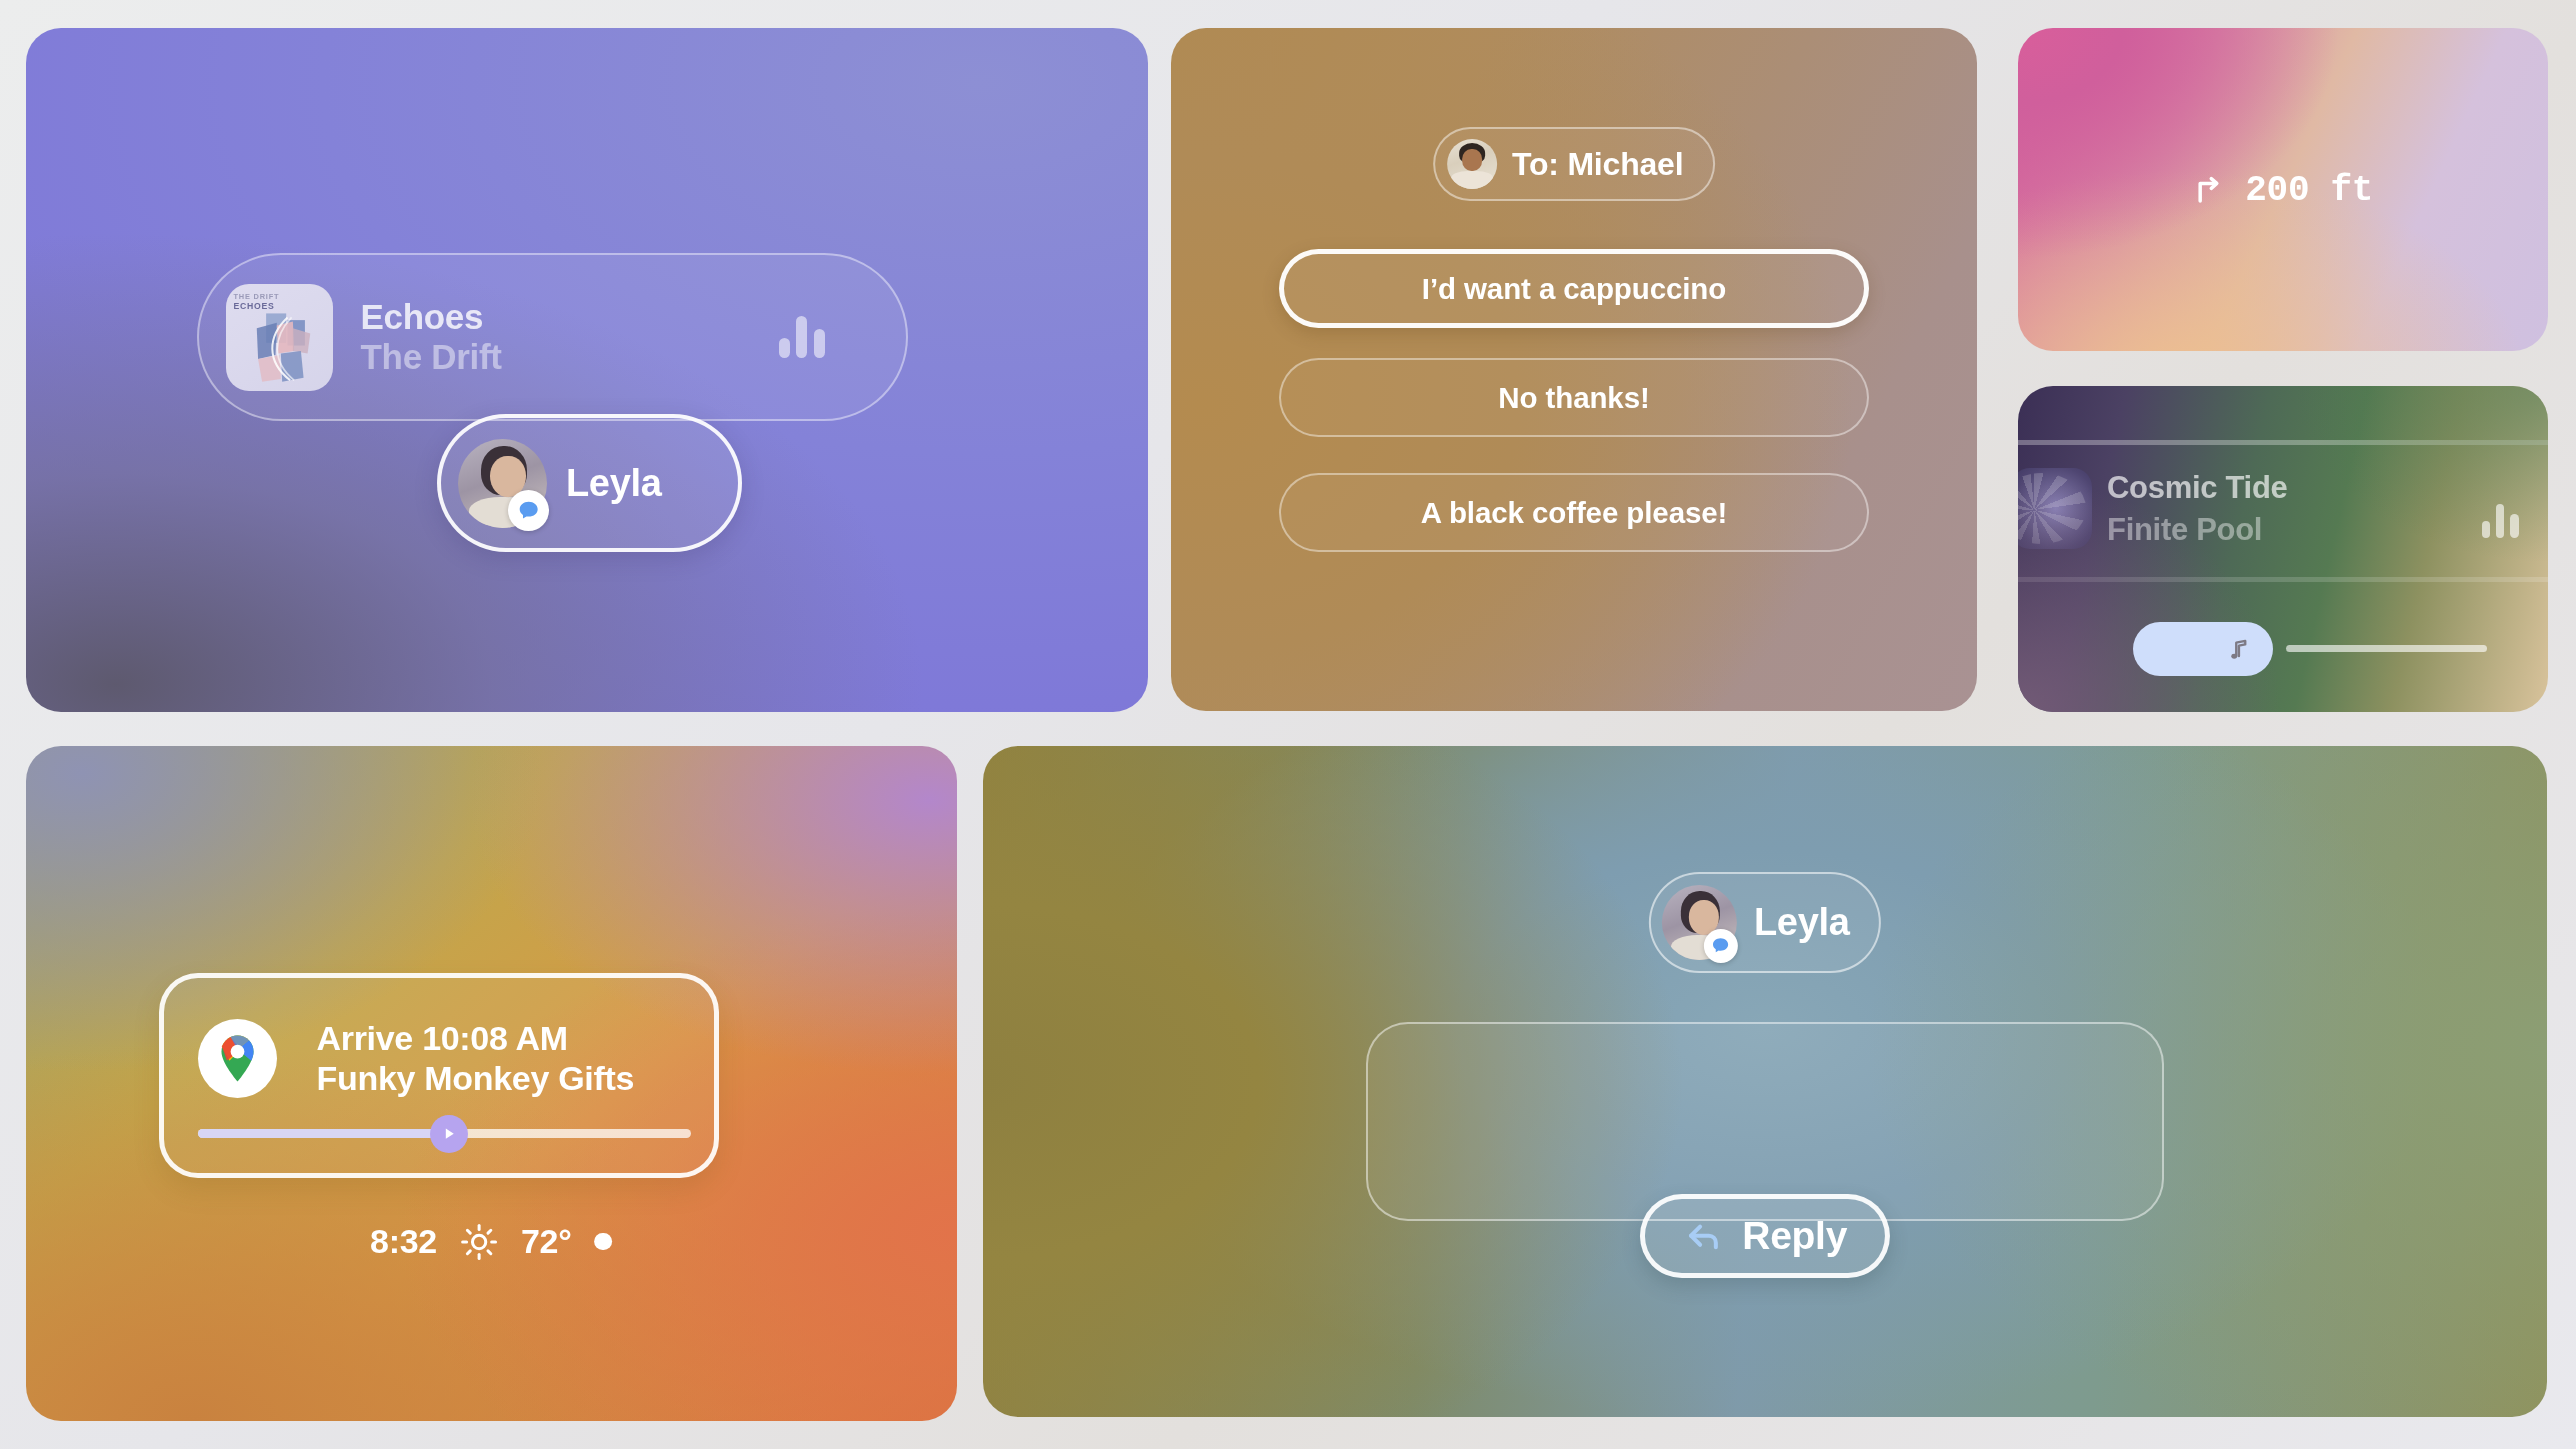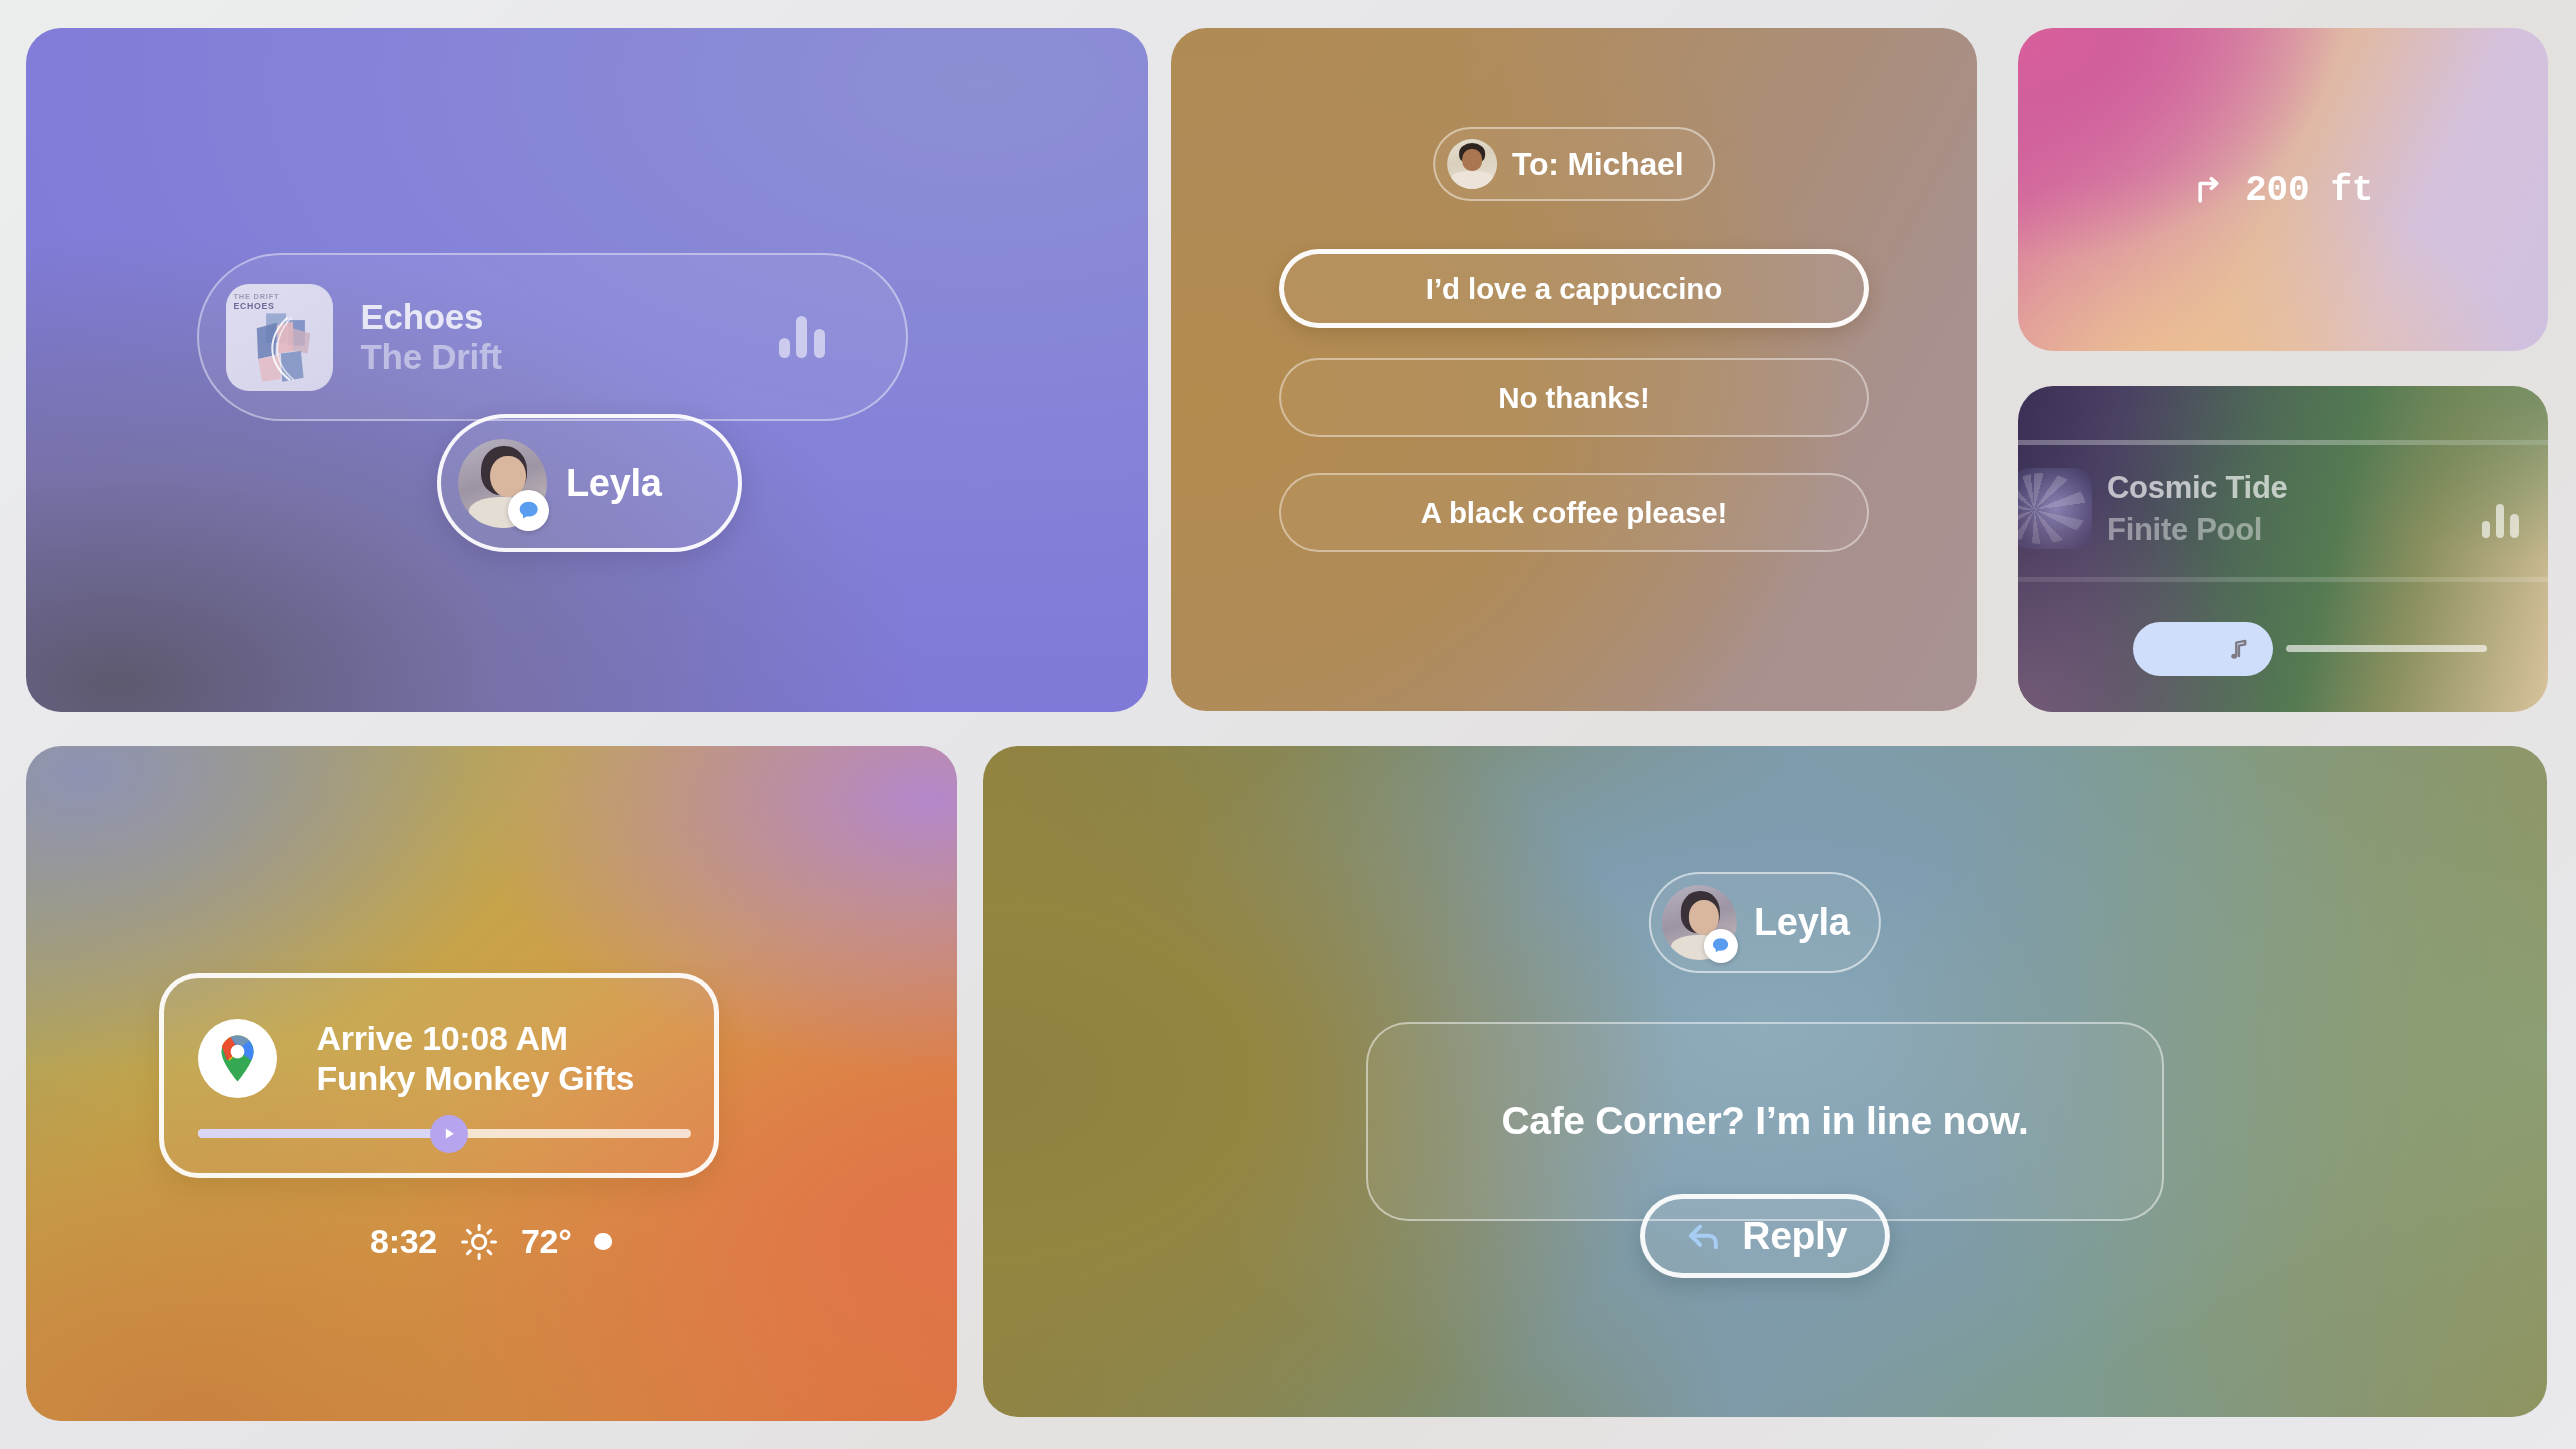--- a/index.html
+++ b/index.html
@@ -298,21 +298,21 @@
     <div class="to-chip">
       <div class="avatar-m">
         <div class="hair"></div>
           <div class="face"></div>
           <div class="shirt"></div>
       </div>
       <div class="to-label">To: Michael</div>
     </div>
 
     <div class="reply-opt selected" id="ropt0">
-      <span>I’d love a cappuccino</span>
+      <span>I’d want a cappuccino</span>
     </div>
     <div class="reply-opt" id="ropt2">
       <span>A black coffee please!</span>
     </div>
     <div class="reply-opt" id="ropt1">
       <span>No thanks!</span>
     </div>
   </div>
 
   <div class="card" id="card-nav">
@@ -409,21 +409,20 @@
         <div class="badge">
           <svg viewBox="0 0 24 24" aria-hidden="true">
             <path d="M12 3.6c-4.7 0-8.5 3.1-8.5 7 0 2.2 1.2 4.1 3.1 5.4v3.4l3.3-2a10 10 0 0 0 2.1.2c4.7 0 8.5-3.1 8.5-7s-3.8-7-8.5-7z" fill="#5a9cf0"></path>
           </svg>
         </div>
       </div>
       <div class="chip-name">Leyla</div>
     </div>
 
     <div class="msg-bubble">
-      <div class="msg-line">Cafe Corner? I’m in line now.</div>
     </div>
 
     <div id="reply-button">
       <svg width="42" height="42" viewBox="0 0 24 24">
         <path d="M9.8 6.6L4.6 11.8l5.2 5.2" stroke="#a8cdf5" stroke-width="2.3" fill="none" stroke-linecap="round" stroke-linejoin="round"></path>
         <path d="M4.6 11.8h10.2a4 4 0 0 1 4 4v2.6" stroke="#a8cdf5" stroke-width="2.3" fill="none" stroke-linecap="round" stroke-linejoin="round"></path>
       </svg>
       <span class="rb-label">Reply</span>
     </div>
   </div>

